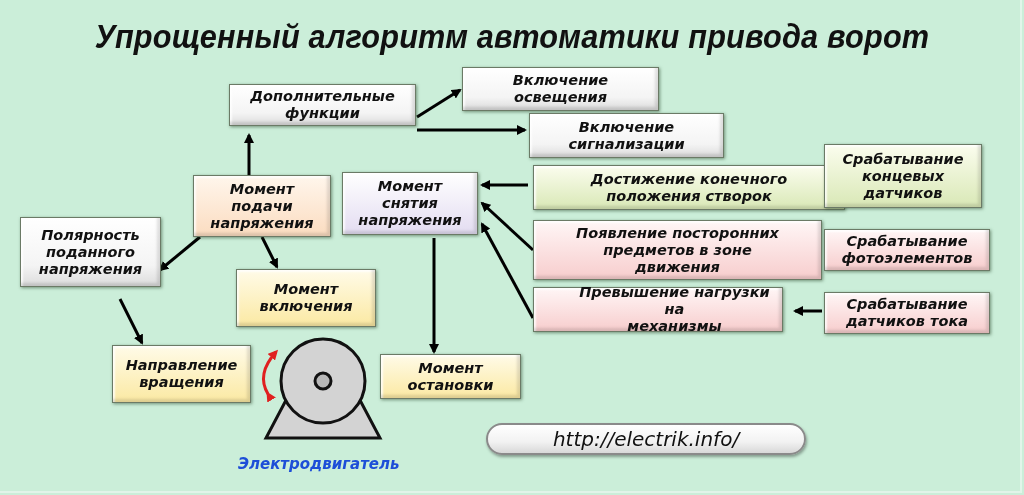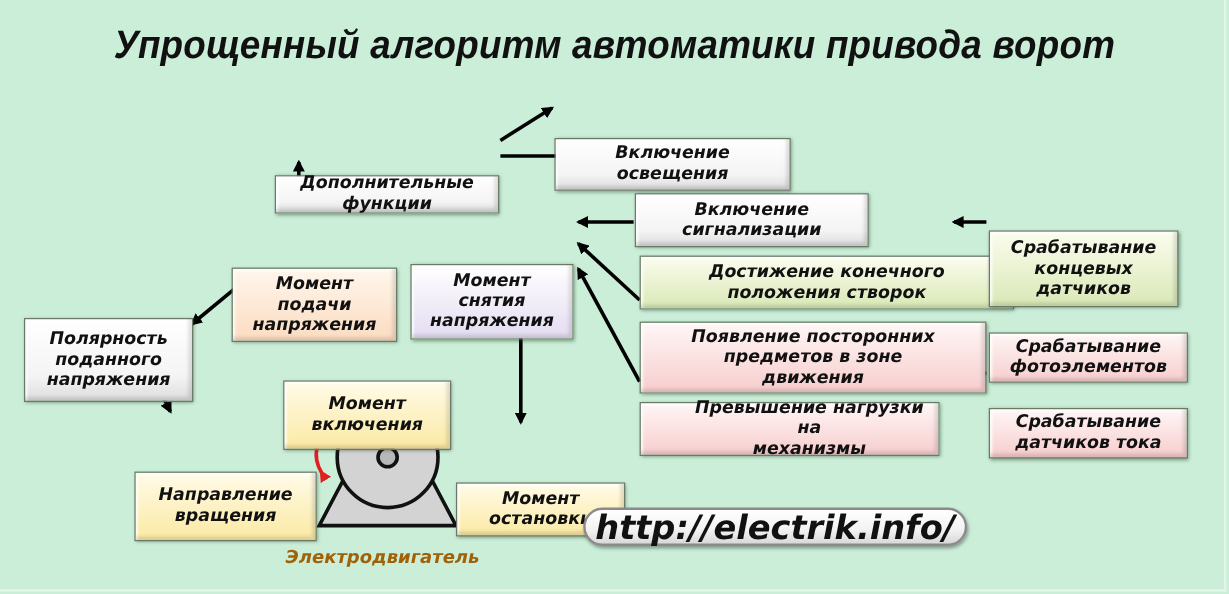--- a/index.html
+++ b/index.html
@@ -19,40 +19,40 @@
     font-weight: bold; font-style: italic; font-size: 33px; color: #111;
     letter-spacing: 0.2px;
     transform: scaleX(0.93);
   }
   .box {
     position: absolute; box-sizing: border-box;
     border: 1px solid #6b7a66;
     box-shadow: 1px 1px 3px rgba(40,70,40,0.55), inset -3px -3px 3px rgba(0,0,0,0.12), inset 2px 2px 2px rgba(255,255,255,0.8);
     display: flex; align-items: center; justify-content: center; text-align: center;
     font-weight: bold; font-style: italic; font-size: 14.5px; line-height: 17px; color: #111;
-    white-space: pre-line; padding: 2px 4px; margin-top: 48px;
+    white-space: pre-line; padding: 2px 4px;
   }
   .white { background: linear-gradient(to bottom, #ffffff 0%, #f4f4f4 70%, #dcdcdc 100%); }
   .peach { background: linear-gradient(to bottom, #fff6ec 0%, #fbdcc0 100%); }
   .lav   { background: linear-gradient(to bottom, #ffffff 0%, #e3dcf1 100%); }
   .yellow{ background: linear-gradient(to bottom, #fffbe8 0%, #fbe9a3 100%); }
   .green { background: linear-gradient(to bottom, #fbfdee 0%, #d9e8b6 100%); }
   .pink  { background: linear-gradient(to bottom, #fff6f6 0%, #f7cdcd 100%); }
   svg.arrows { position: absolute; left: 0; top: 0; }
   .motor-label {
     position: absolute; left: 238px; top: 455px;
-    font-weight: bold; font-style: italic; font-size: 15px; color: #a16207;
+    font-weight: bold; font-style: italic; font-size: 15px; color: #1d4ed8;
   }
   .url {
     position: absolute; left: 486px; top: 423px; width: 320px; height: 32px; box-sizing: border-box;
     border: 2px solid #8a8a8a; border-radius: 16px;
     background: linear-gradient(to bottom, #ffffff 0%, #f2f2f2 60%, #d8d8d8 100%);
     box-shadow: 1px 2px 3px rgba(0,0,0,0.35);
     display: flex; align-items: center; justify-content: center;
-    font-weight: bold; font-style: italic; font-size: 28px; color: #111;
+    font-weight: normal; font-style: italic; font-size: 20px; color: #111;
   }
 </style>
 </head>
 <body>
 
 <div class="frame"></div>
 
 <div class="title">Упрощенный алгоритм автоматики привода ворот</div>
 
 <svg class="arrows" width="1024" height="495">
@@ -80,21 +80,21 @@
     <line x1="822" y1="311" x2="795" y2="311" marker-end="url(#ah)"></line>
   </g>
   <g>
     <polygon points="266,438 380,438 352,385 294,385" fill="#d3d3d3" stroke="#111" stroke-width="3"></polygon>
     <circle cx="323" cy="381" r="42" fill="#d3d3d3" stroke="#111" stroke-width="3"></circle>
     <circle cx="323" cy="381" r="8" fill="#b8b8b8" stroke="#111" stroke-width="3"></circle>
   </g>
   <path d="M268,394 Q256,374 276,352" stroke="#e02020" stroke-width="3" fill="none" marker-end="url(#rh)" marker-start="url(#rh)"></path>
 </svg>
 
-<div class="box white" style="left:229px;top:98px;width:187px;height:32px;">Дополнительные
+<div class="box white" style="left:229px;top:84px;width:187px;height:42px;">Дополнительные
 функции</div>
 <div class="box white" style="left:462px;top:67px;width:197px;height:44px;">Включение
 освещения</div>
 <div class="box white" style="left:529px;top:113px;width:195px;height:45px;">Включение
 сигнализации</div>
 
 <div class="box peach" style="left:193px;top:175px;width:138px;height:62px;">Момент
 подачи
 напряжения</div>
 <div class="box lav" style="left:342px;top:172px;width:136px;height:63px;">Момент
@@ -116,20 +116,20 @@
 <div class="box pink" style="left:533px;top:287px;width:250px;height:45px;padding-left:37px;">Превышение нагрузки на
 механизмы</div>
 <div class="box pink" style="left:824px;top:292px;width:166px;height:42px;">Срабатывание
 датчиков тока</div>
 
 <div class="box white" style="left:20px;top:217px;width:141px;height:70px;">Полярность
 поданного
 напряжения</div>
 <div class="box yellow" style="left:236px;top:269px;width:140px;height:58px;">Момент
 включения</div>
-<div class="box yellow" style="left:112px;top:345px;width:152px;height:58px;">Направление
+<div class="box yellow" style="left:112px;top:345px;width:139px;height:58px;">Направление
 вращения</div>
 <div class="box yellow" style="left:380px;top:354px;width:141px;height:45px;">Момент
 остановки</div>
 
 <div class="motor-label">Электродвигатель</div>
 
 <div class="url">http://electrik.info/</div>
 
 </body></html>

